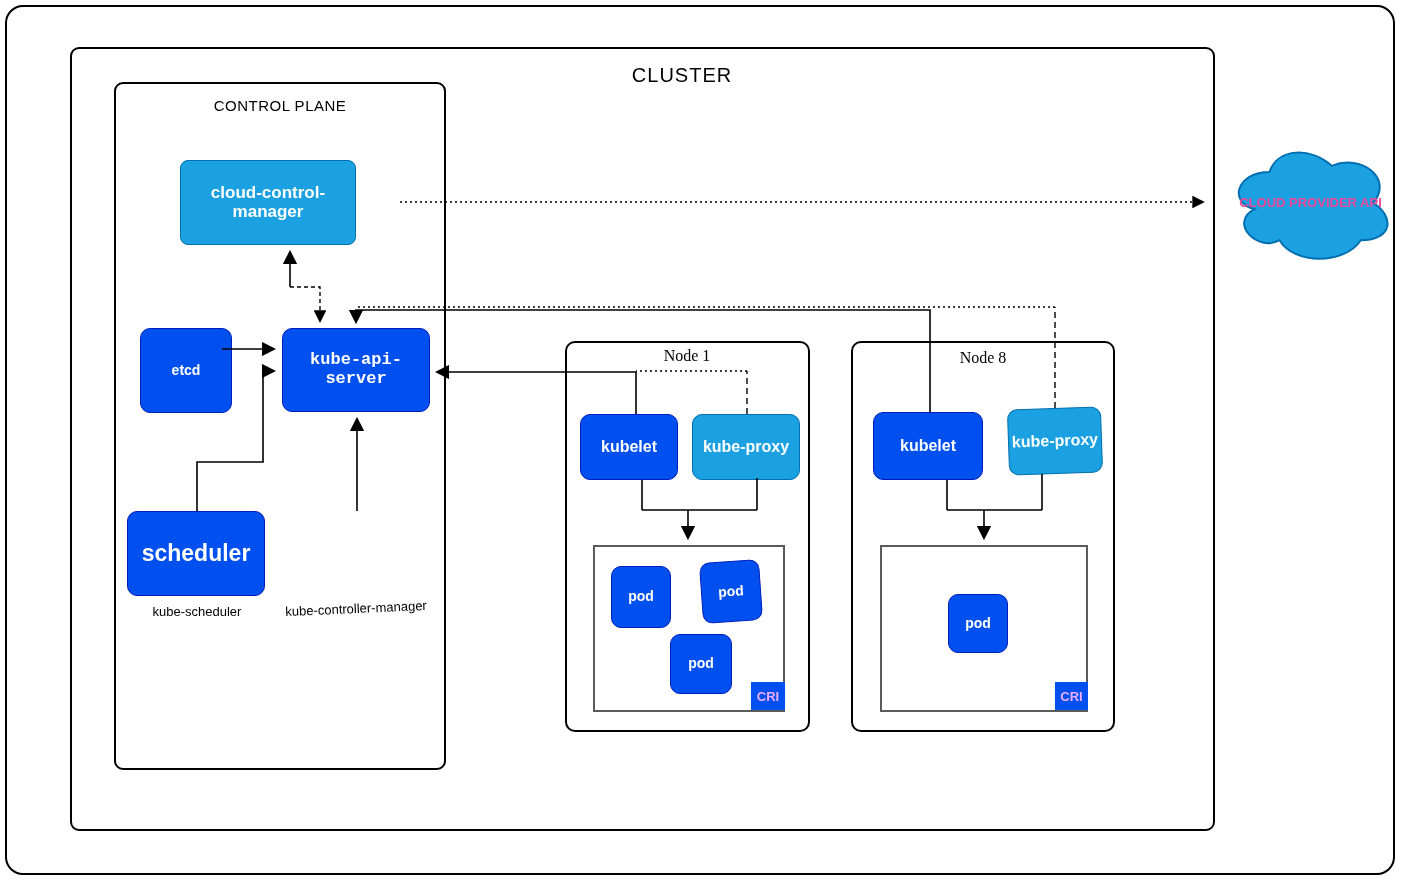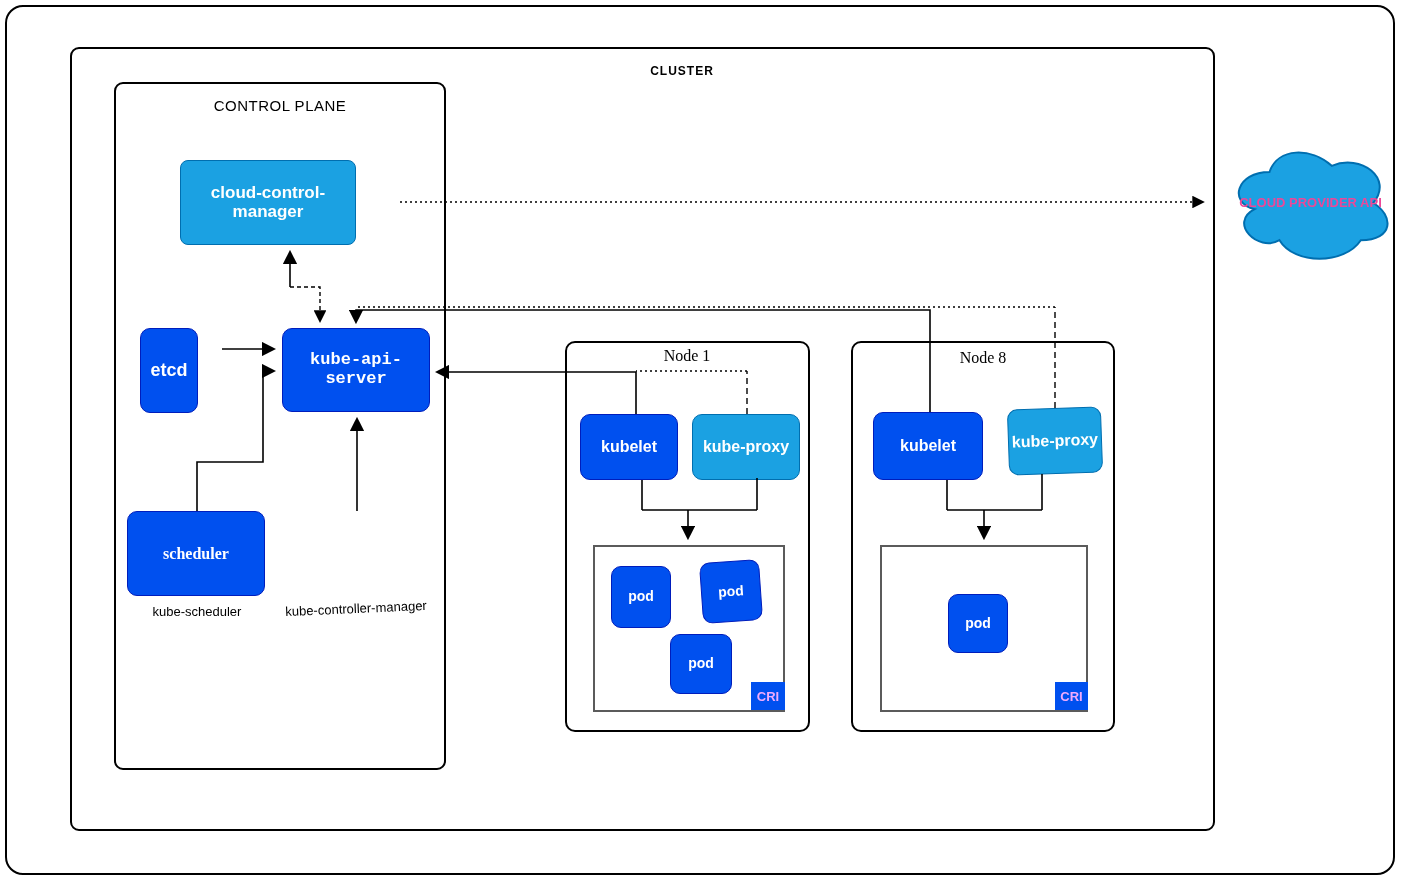--- a/index.html
+++ b/index.html
@@ -29,32 +29,32 @@
   }
 </style>
 </head>
 <body>
 
 <div id="canvas">
 
   <div class="frame" style="left:5px;top:5px;width:1390px;height:870px;border-radius:18px;"></div>
 
   <div class="frame" style="left:70px;top:47px;width:1145px;height:784px;border-radius:9px;"></div>
-  <div class="title" style="left:612px;top:64px;width:140px;font-size:12px;font-weight:bold;letter-spacing:1px;">CLUSTER</div>
+  <div class="title" style="left:612px;top:64px;width:140px;font-size:20px;font-weight:normal;letter-spacing:1px;">CLUSTER</div>
 
   <div class="frame" style="left:114px;top:82px;width:332px;height:688px;border-radius:9px;"></div>
   <div class="title" style="left:180px;top:97px;width:200px;font-size:15px;letter-spacing:0.5px;">CONTROL PLANE</div>
 
   <div class="shape lightblue" style="left:180px;top:160px;width:176px;height:85px;border-radius:8px;font-size:17px;">cloud-control-manager</div>
 
-  <div class="shape blue" style="left:140px;top:328px;width:58px;height:85px;font-size:18px;">etcd</div>
+  <div class="shape blue" style="left:140px;top:328px;width:92px;height:85px;font-size:14px;">etcd</div>
 
   <div class="shape blue" style="left:282px;top:328px;width:148px;height:84px;font-size:17px;font-family:Liberation Mono, monospace;">kube-api-server</div>
 
-  <div class="shape blue" style="left:127px;top:511px;width:138px;height:85px;font-size:16px;font-family:Liberation Serif, serif;">scheduler</div>
+  <div class="shape blue" style="left:127px;top:511px;width:138px;height:85px;font-size:23px;">scheduler</div>
 
 
   <div class="caption" style="left:117px;top:604px;width:160px;">kube-scheduler</div>
   <div class="caption" style="left:256px;top:601px;width:200px;transform:rotate(-2.5deg);">kube-controller-manager</div>
 
   <div class="frame" style="left:565px;top:341px;width:245px;height:391px;border-radius:10px;"></div>
   <div class="title serif-title" style="left:617px;top:347px;width:140px;">Node 1</div>
 
   <div class="shape blue" style="left:580px;top:414px;width:98px;height:66px;font-size:16px;">kubelet</div>
   <div class="shape lightblue" style="left:692px;top:414px;width:108px;height:66px;font-size:16px;">kube-proxy</div>

